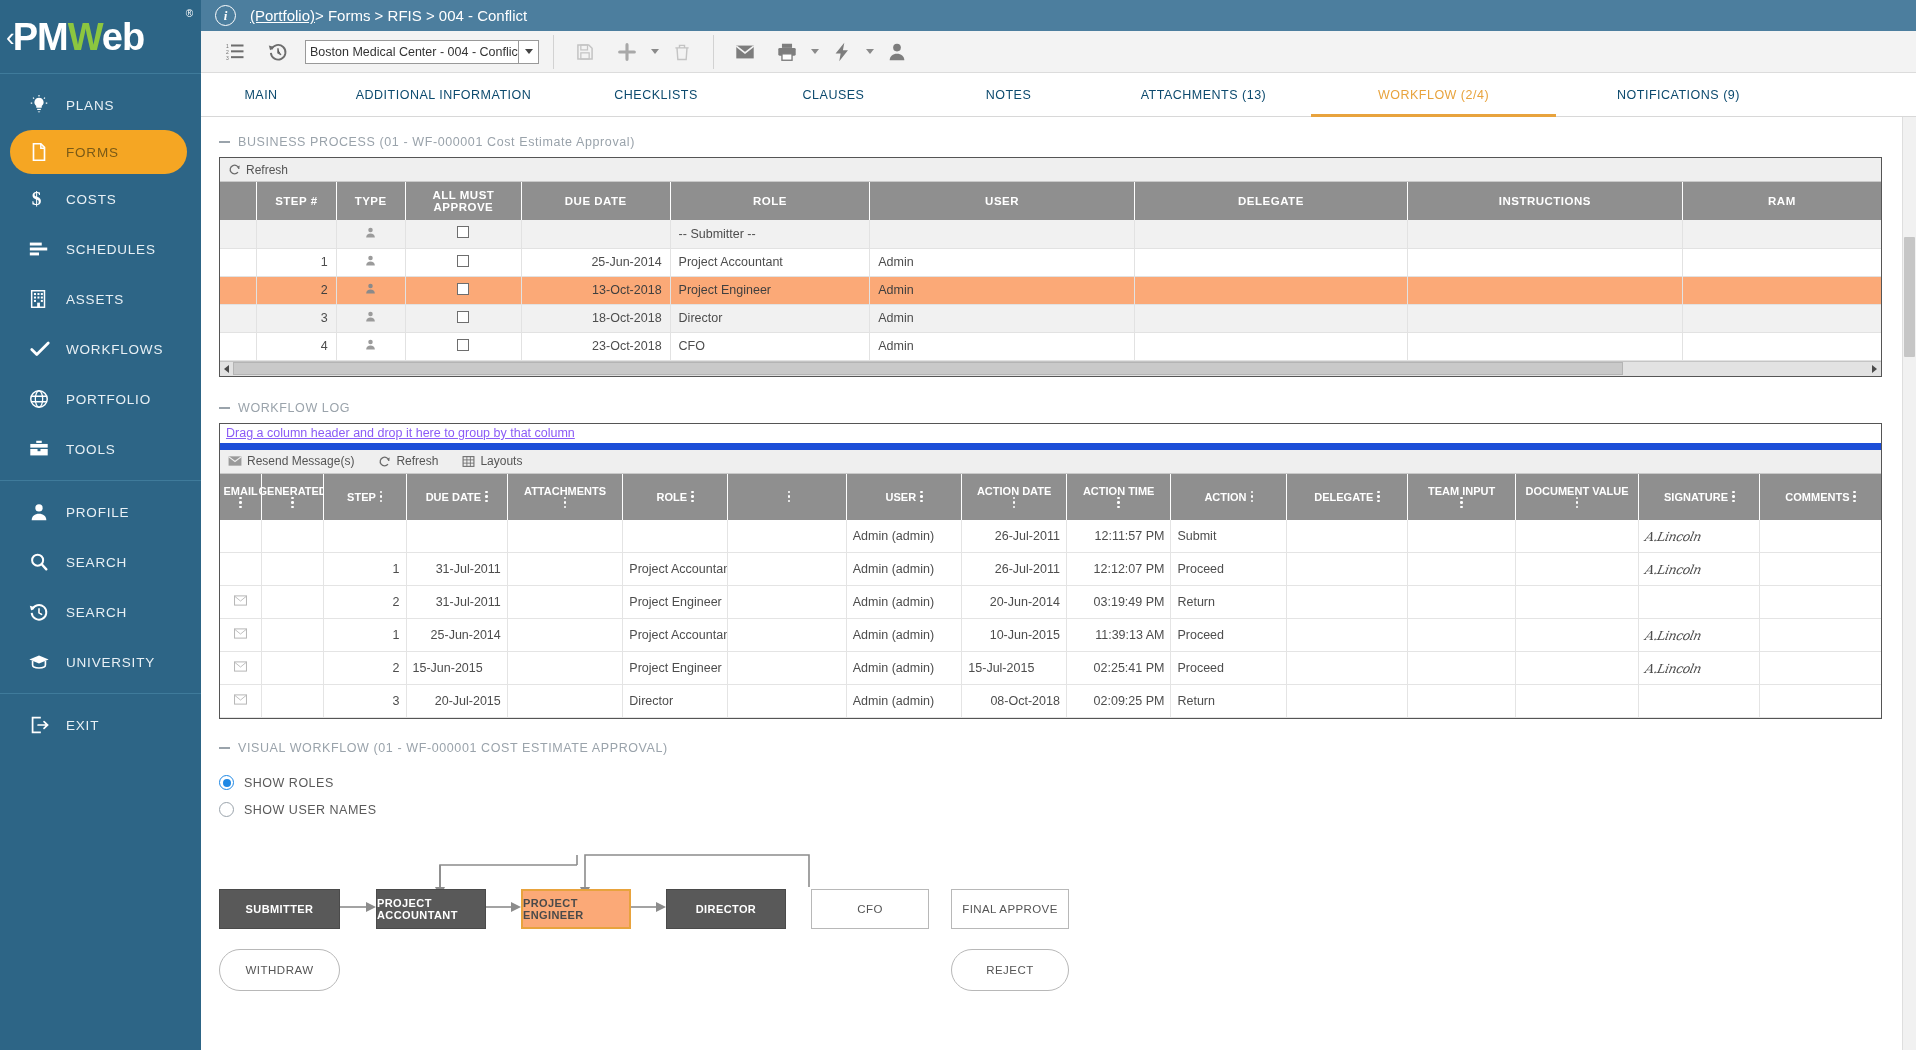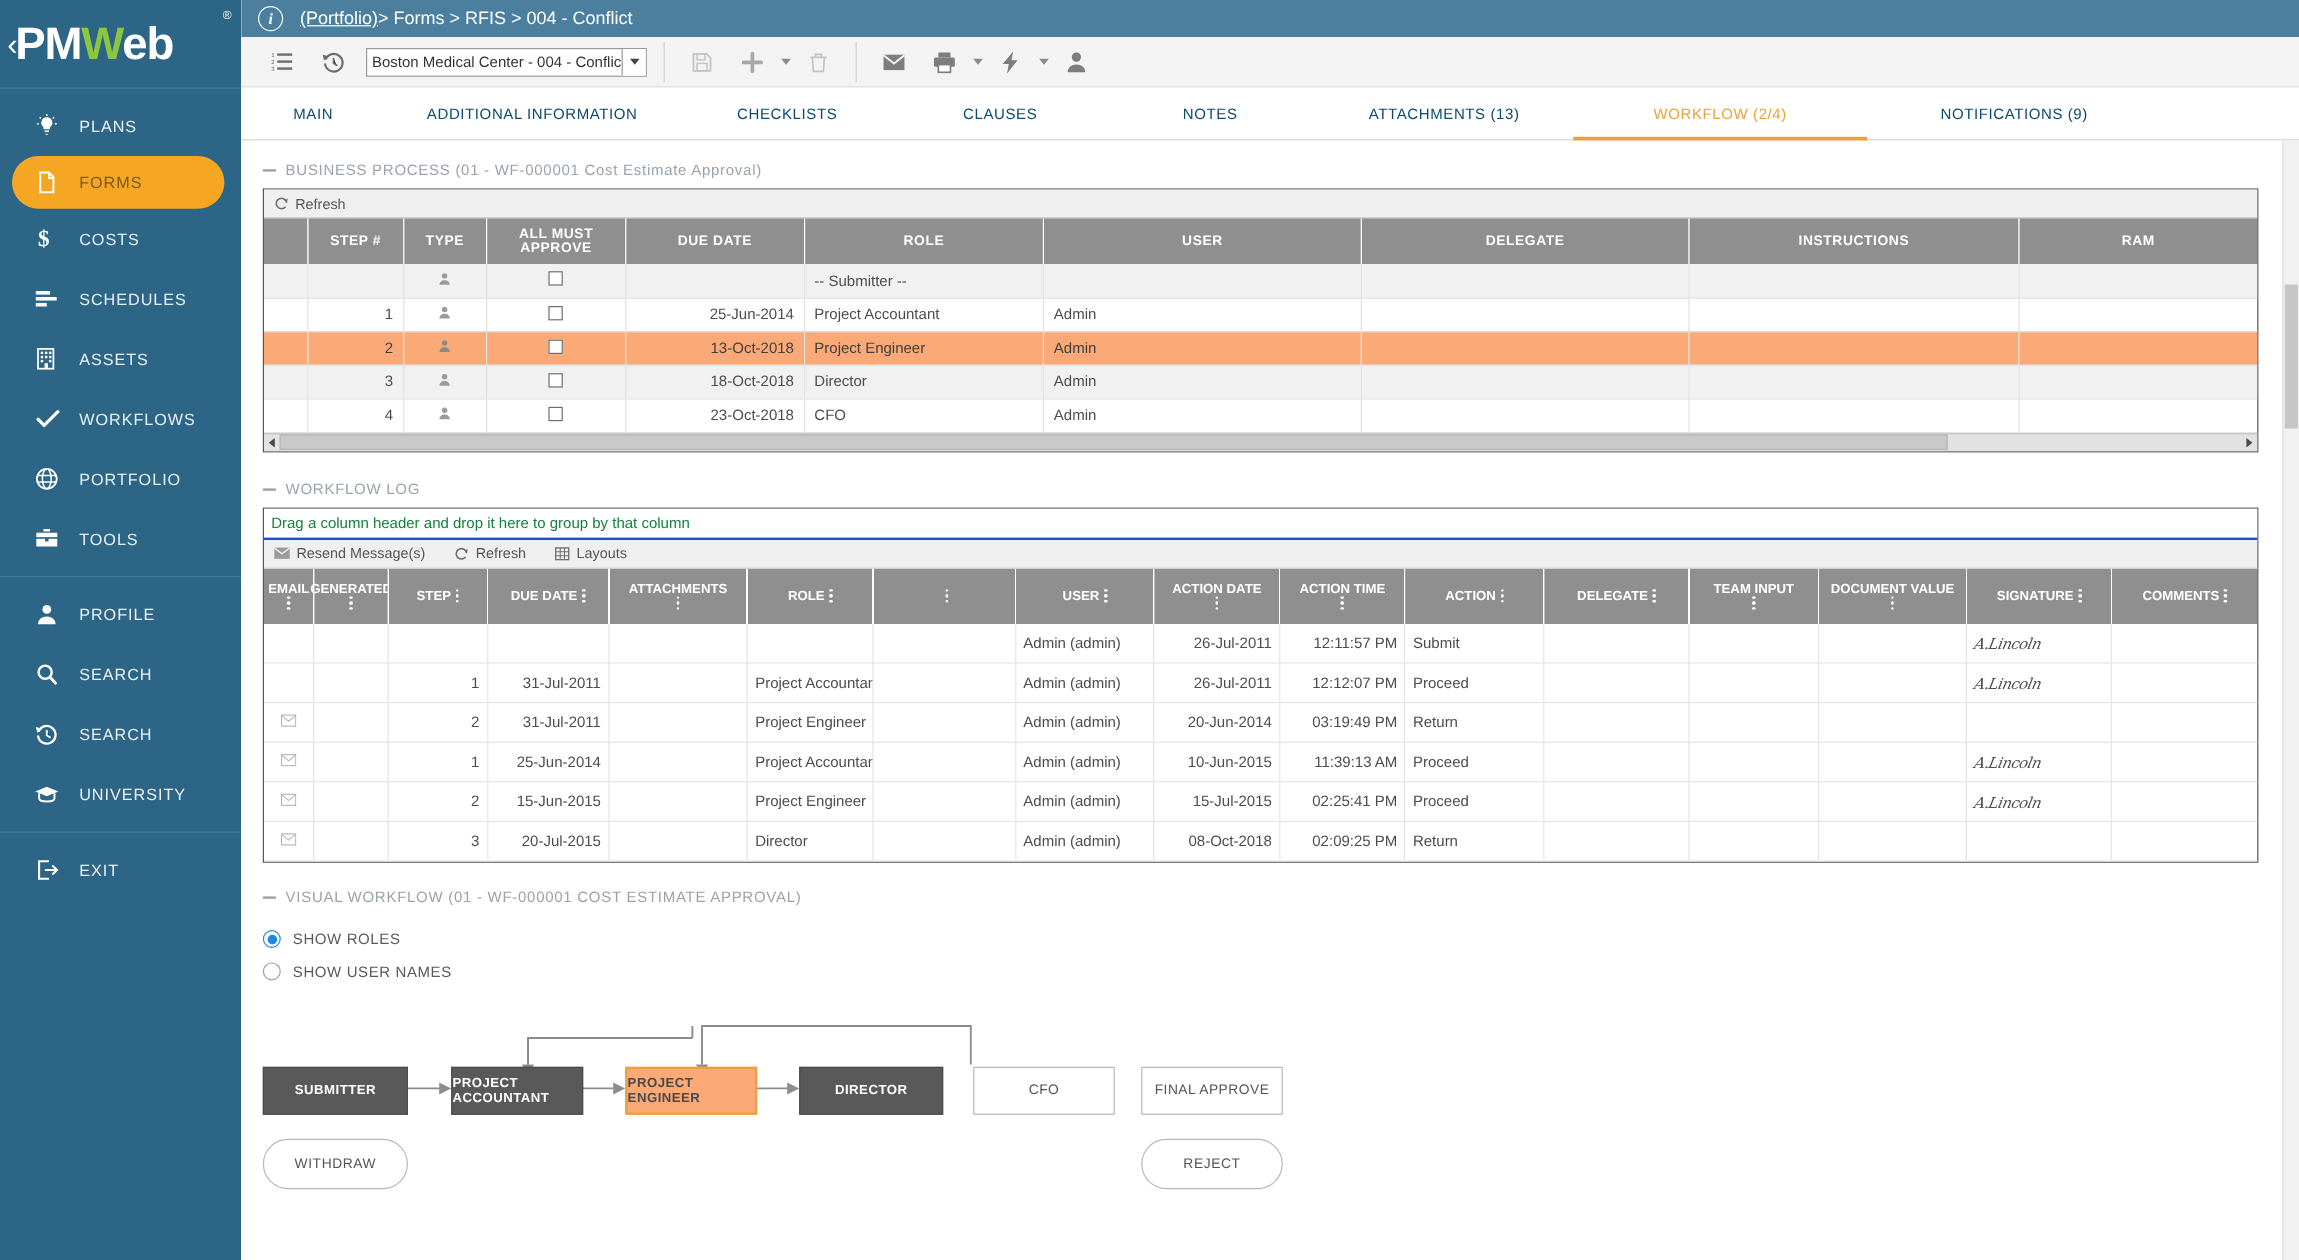--- a/index.html
+++ b/index.html
@@ -126,23 +126,23 @@
   .usr-ico { display:inline-block; }
 
   .hscroll { height:15px; background:#e2e2e2; border-top:1px solid #c4c4c4; display:flex; align-items:center; position:relative;}
   .hscroll .arr { width:13px; height:15px; display:flex; align-items:center; justify-content:center; cursor:pointer; }
   .hscroll .arr i.l { border-top:4px solid transparent; border-bottom:4px solid transparent; border-right:5px solid #4a4a4a; display:block;}
   .hscroll .arr i.r { border-top:4px solid transparent; border-bottom:4px solid transparent; border-left:5px solid #4a4a4a; display:block;}
   .hscroll .thumb { height:13px; background:#c9c9c9; border:1px solid #b4b4b4; flex:0 0 auto; }
   .hscroll .track { flex:1; height:13px; }
 
   .group-bar {
-    height:26px; background:#fff; border-bottom:2px solid #1d4ed8;
+    height:26px; background:#fff; border-bottom:7px solid #1d4ed8;
     display:flex; align-items:center; padding-left:6px;
-    font-size:12.5px; color:#15803d;
+    font-size:12.5px; color:#8b5cf6;text-decoration:underline;
   }
 
   table.log th {
     background:#8f8f8f; color:#fff; font-size:11px; font-weight:bold;
     height:46px; border-right:1px solid #fff; text-align:center;
     padding:2px 3px; vertical-align:middle; position:relative;
   }
   table.log th .thin { display:flex; align-items:center; justify-content:center; gap:4px; }
   table.log th .dots { display:inline-flex; flex-direction:column; gap:2px; }
   table.log th .dots b { width:2.5px; height:2.5px; background:#fff; border-radius:50%; display:block; }
@@ -898,26 +898,26 @@
               <td style="border-right:none"></td>
             </tr>
 
             <tr>
               <td class="ctr"><span class="mail-sm"><svg width="13" height="11" viewBox="0 0 24 20">
                       <rect x="1" y="1.5" width="22" height="17" fill="none" stroke="#b5b5b5" stroke-width="1.8"></rect>
                       <path fill="none" stroke="#b5b5b5" stroke-width="1.6" d="M1 2L12 11 23 2"></path>
                     </svg></span></td>
               <td></td>
               <td style="text-align:right">2</td>
-              <td style="text-align:right">15-Jun-2015</td>
+              <td style="">15-Jun-2015</td>
               <td></td>
               <td>Project Engineer</td>
               <td></td>
               <td>Admin (admin)</td>
-              <td style="text-align:right">15-Jul-2015</td>
+              <td style="">15-Jul-2015</td>
               <td style="text-align:right">02:25:41 PM</td>
               <td>Proceed</td>
               <td></td>
               <td></td>
               <td></td>
               <td class="sig">A.Lincoln</td>
               <td style="border-right:none"></td>
             </tr>
 
             <tr>

